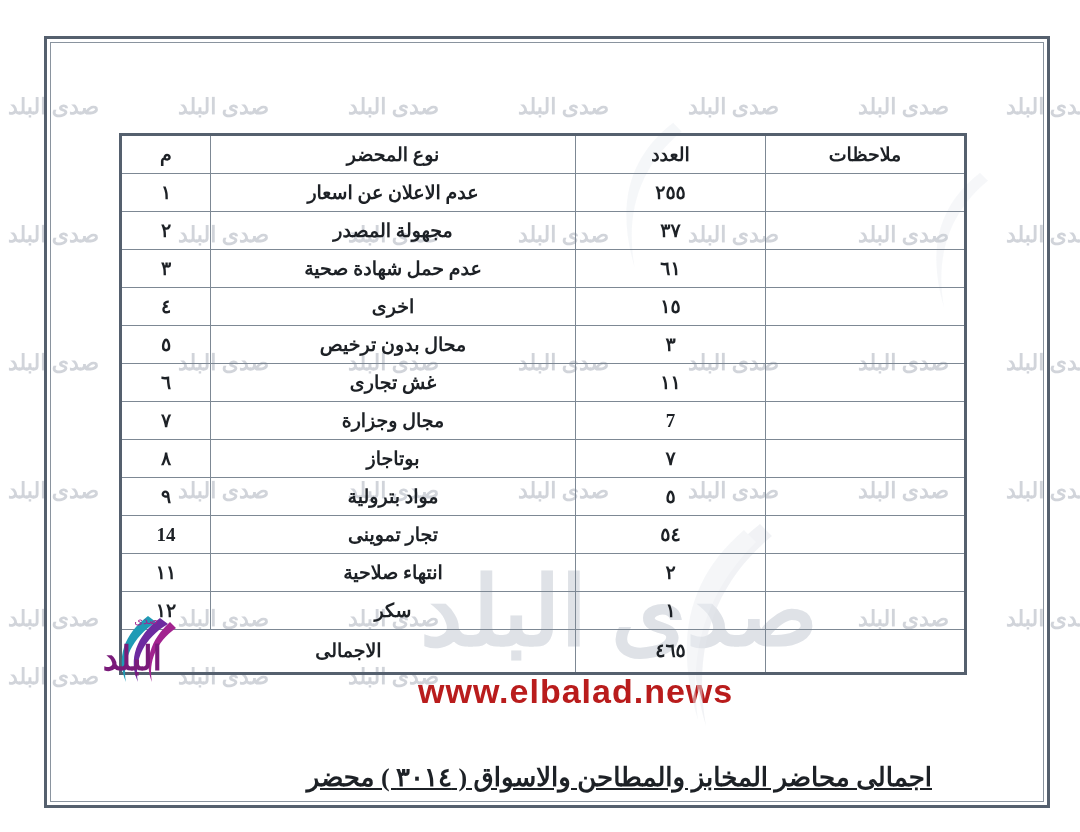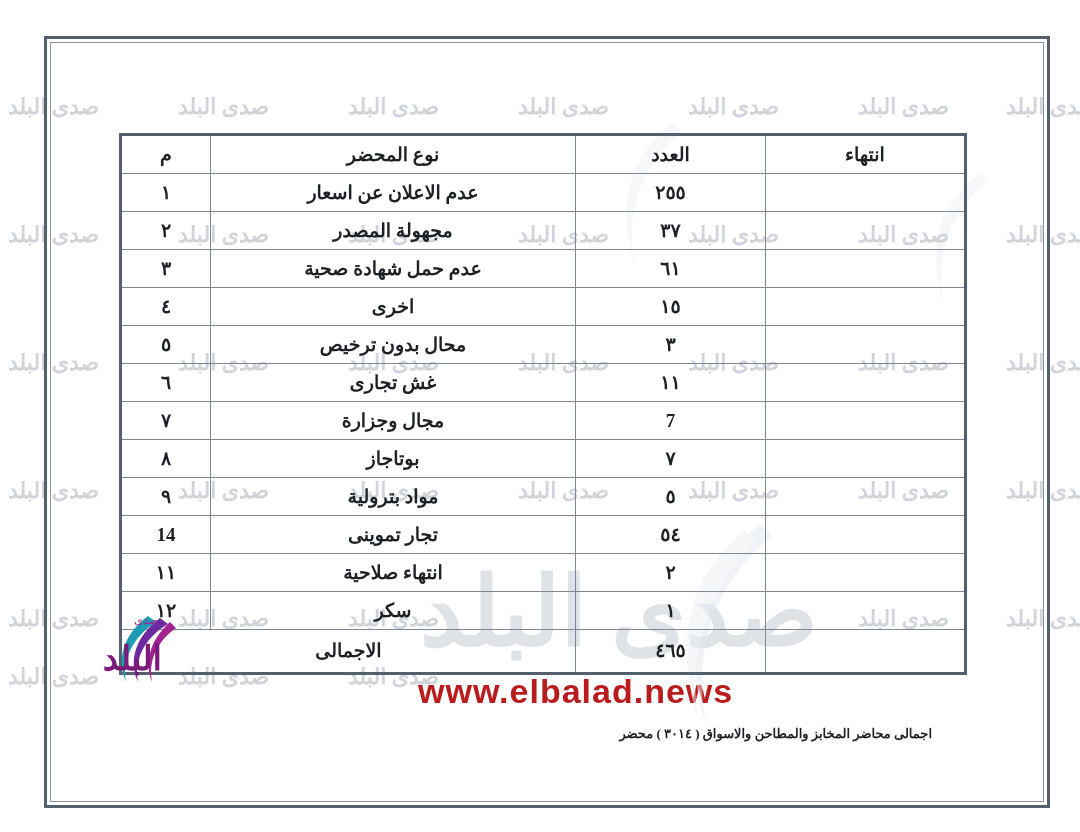--- a/index.html
+++ b/index.html
@@ -137,26 +137,27 @@
   }
   td.notes-cell { border-right: 3px solid #55606e; }
 
   tr.total-row td {
     height: 42px;
   }
 
   .footer-note {
     position: absolute;
     right: 148px;
-    top: 726px;
-    font-size: 13px;
+    top: 762px;
+    font-size: 26px;
     font-weight: 700;
     color: #1d2126;
     white-space: nowrap;
     letter-spacing: .2px;
+    text-decoration: underline;
   }
 
   
   .logo {
     position: absolute;
     left: 78px;
     top: 612px;
     width: 120px;
     height: 72px;
     z-index: 5;
@@ -253,21 +254,21 @@
     <div class="table-wrap">
       <table class="report">
         <colgroup>
           <col class="c-notes">
           <col class="c-count">
           <col class="c-type">
           <col class="c-no">
         </colgroup>
         <thead>
           <tr>
-            <th class="notes-cell">انتهاء</th>
+            <th class="notes-cell">ملاحظات</th>
             <th class="sep-left">العدد</th>
             <th>نوع المحضر</th>
             <th>م</th>
           </tr>
         </thead>
         <tbody id="table-body">
             <tr>
               <td class="notes-cell"></td>
               <td class="sep-left">٢٥٥</td>
               <td>عدم الاعلان عن اسعار</td>

